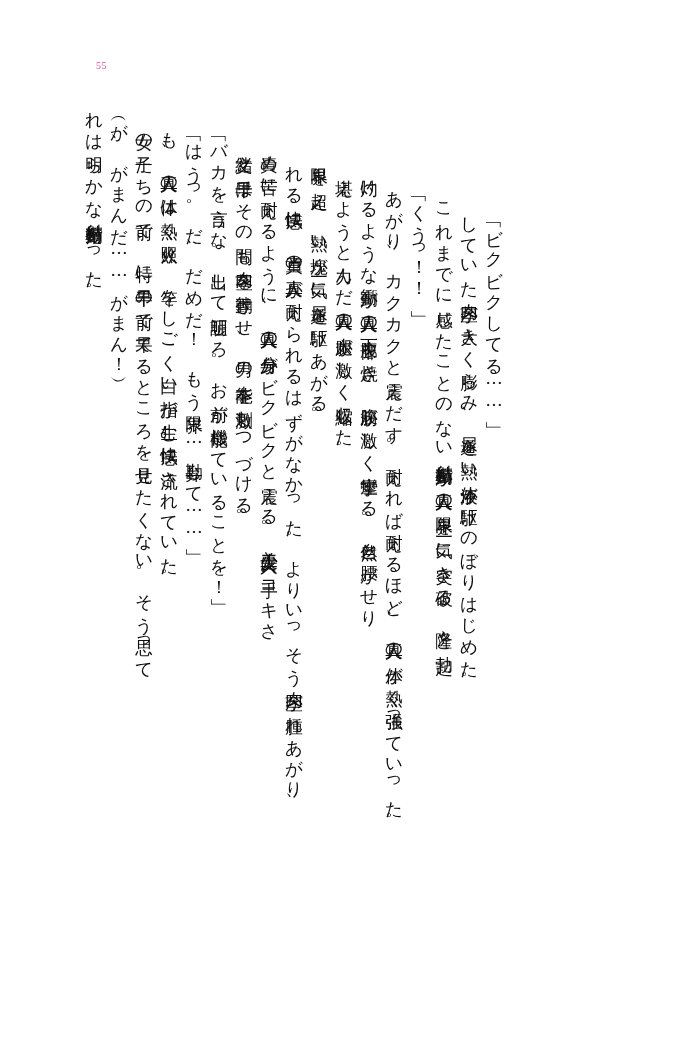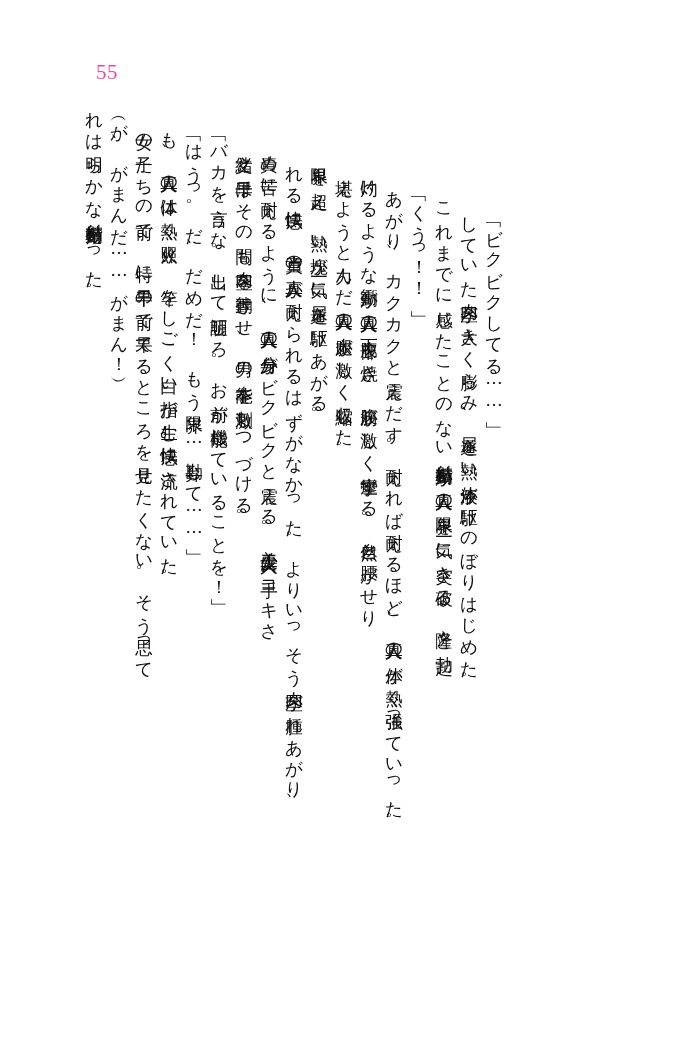--- a/index.html
+++ b/index.html
@@ -19,21 +19,21 @@
     position: absolute;
     left: 0; top: 0;
     width: 695px;
     height: 1050px;
     background: #ffffff;
   }
   .page-number {
     position: absolute;
     left: 96px;
     top: 60px;
-    font-size: 21px;
+    font-size: 10px;
     font-family: "Liberation Serif", "DejaVu Serif", serif;
     color: #ec4899;
     letter-spacing: 0.5px;
   }
   
   .body-text {
     position: absolute;
     right: 58px;
     top: 100px;
     height: 900px;

